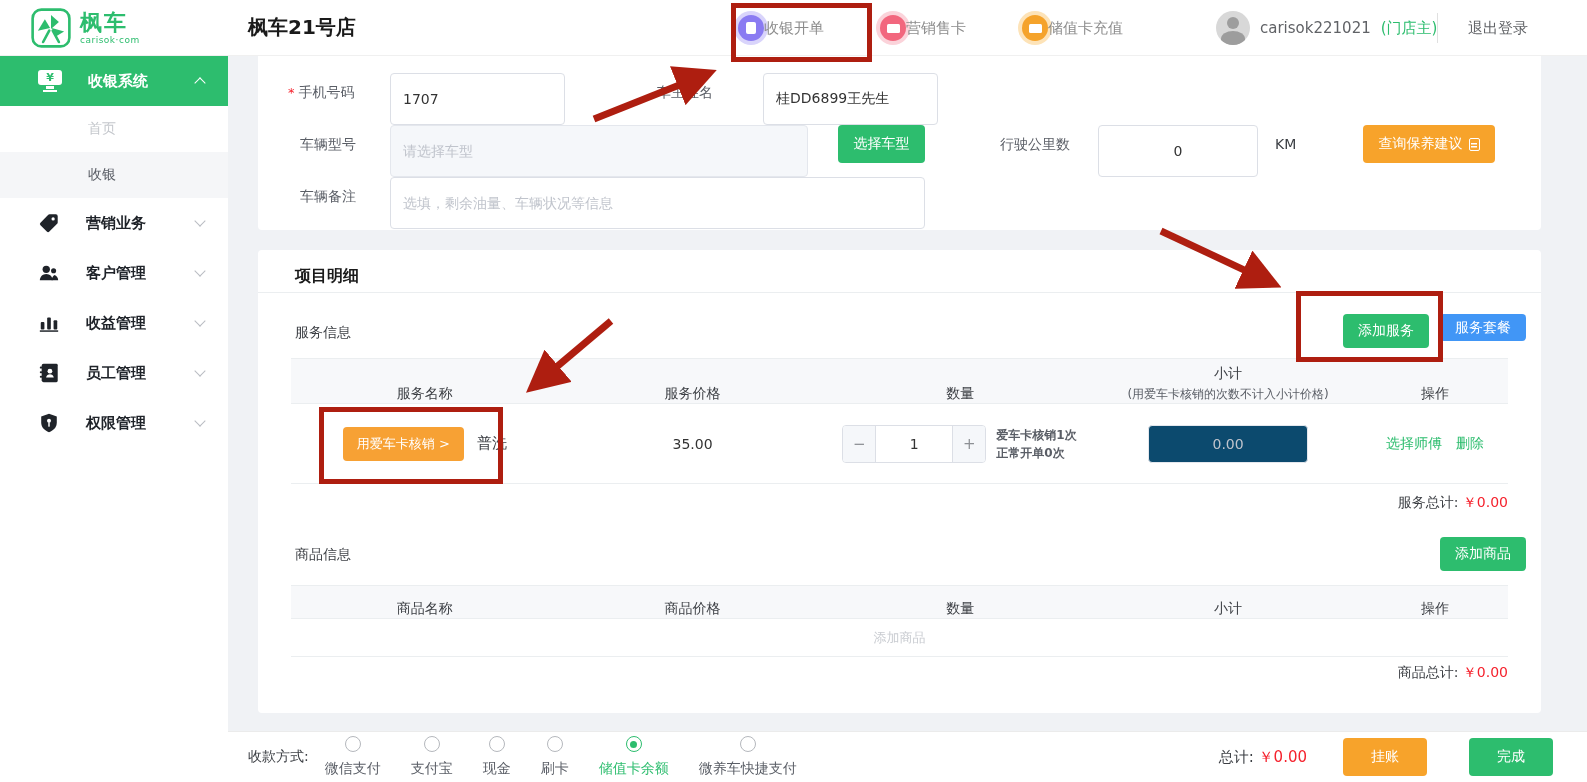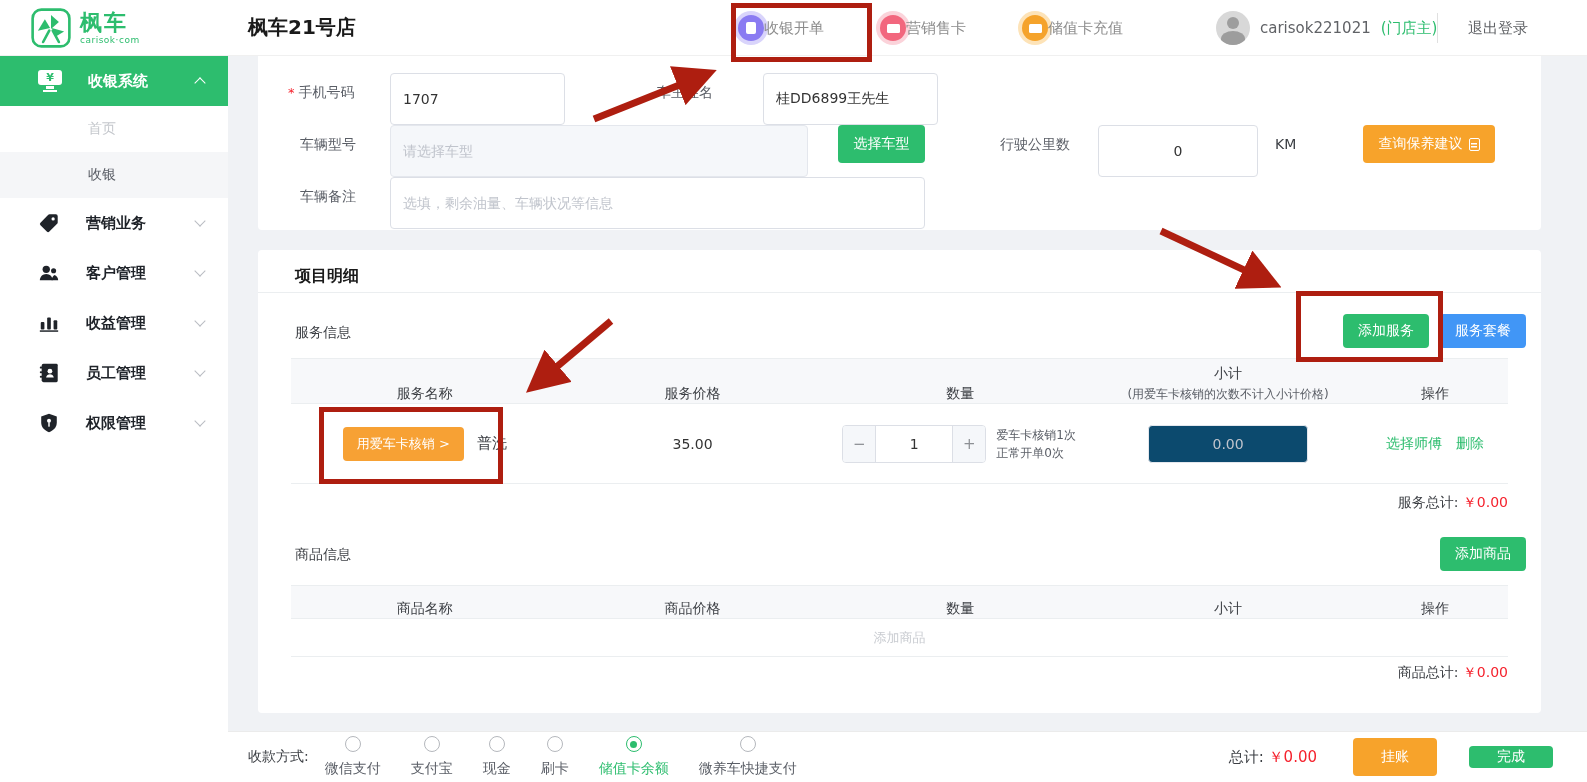--- a/index.html
+++ b/index.html
@@ -68,38 +68,38 @@
   .tbl { position:absolute; left:33px; width:1217px; }
   .thead { display:flex; background:#f7f8fa; border-top:1px solid #ebeef0; border-bottom:1px solid #ebeef0; align-items:flex-end; color:#3c3f44; }
   .trow { display:flex; align-items:center; border-bottom:1px solid #ebeef0; background:#fff; }
   .c1,.c2,.c3,.c4 { width:22%; display:flex; align-items:center; justify-content:center; text-align:center; }
   .c5 { width:12%; display:flex; align-items:center; justify-content:center; text-align:center; }
   .subnote { font-size:12px; color:#5a5e66; margin-top:3px; white-space:nowrap; }
   .tag-orange { background:#f7a134; color:#fff; font-size:13px; padding:8px 14px; border-radius:4px; cursor:pointer; white-space:nowrap; }
   .stepper { display:flex; height:38px; border:1px solid #dcdfe6; border-radius:4px; overflow:hidden; }
   .step-btn { width:32px; background:#f5f7fa; border:none; color:#8d9095; font-size:15px; cursor:pointer; font-family:inherit; }
   .step-val { width:78px; border:none; border-left:1px solid #dcdfe6; border-right:1px solid #dcdfe6; text-align:center; font-size:14px; color:#333; outline:none; font-family:inherit; }
-  .card-note { font-size:12px; color:#5a5e66; line-height:1.5; text-align:left; width:82px; }
+  .card-note { font-size:12px; color:#5a5e66; line-height:1.5; text-align:left; width:82px;font-weight:bold; }
   .sub-input { width:160px; height:38px; background:#0c4a6e; border:1px solid #e4e7ed; border-radius:4px; text-align:center; color:#c0c4cc; font-size:14px; outline:none; font-family:inherit; }
   .lnk { color:#2dbd6e; cursor:pointer; white-space:nowrap; }
   .total-line { position:absolute; right:33px; font-size:14px; color:#3c3f44; }
   .total-red { color:#f5222d; }
   .empty-row { display:flex; align-items:center; justify-content:center; height:38px; color:#c9ccd1; font-size:13px; border-bottom:1px solid #ebeef0; }
   
   .bottombar { position:absolute; left:228px; top:731px; width:1359px; height:51px; background:#fff; border-top:1px solid #ebebeb; display:flex; align-items:center; padding:0 34px 0 20px; z-index:1; }
   .pm-label { color:#3c3f44; margin-right:16px; }
   .pm { display:flex; align-items:center; gap:8px; margin-right:30px; color:#5a5e66; cursor:pointer;flex-direction:column; }
   .radio { width:16px; height:16px; border-radius:50%; border:1.5px solid #b5b8bd; background:#fff; flex:0 0 16px; }
   .pm.selected .radio { border-color:#2dbd6e; position:relative; }
   .pm.selected .radio::after { content:""; position:absolute; left:3.5px; top:3.5px; width:7px; height:7px; border-radius:50%; background:#2dbd6e; }
   .pm.selected { color:#2dbd6e; }
   .footer-total { margin-left:auto; font-size:15px; color:#3c3f44; }
   .footer-total .total-red { font-size:15px; }
   .btn.hold { width:84px; height:38px; margin-left:36px; background:#f7a32b; }
-  .btn.done { width:84px; height:22px; margin-left:32px; background:#2dbd6e; }
+  .btn.done { width:84px; height:38px; margin-left:42px; background:#2dbd6e; }
   
   .anno-box { position:absolute; border:5px solid #ae1e10; z-index:50; pointer-events:none; }
   .anno-svg { position:absolute; left:0; top:0; width:1587px; height:782px; z-index:50; pointer-events:none; }
 </style>
 </head>
 <body>
 
 <div class="header">
   <div class="logo">
     <svg width="42" height="42" viewBox="0 0 48 48">
@@ -238,21 +238,21 @@
   <div class="f-label" style="left:42px; top:132px;">车辆备注</div>
   <input class="inp" style="left: 132px; top: 121px; width: 535px;" placeholder="选填，剩余油量、车辆状况等信息">
 </div>
 
 <div class="card2">
   <div class="detail-title">项目明细</div>
   <div class="detail-divider"></div>
 
   <div class="sec-label" style="top:74px;">服务信息</div>
   <button class="btn green" style="position:absolute; left:1085px; top:64px; width:86px; height:34px;">添加服务</button>
-  <button class="btn blue" style="position:absolute; left:1182px; top:64px; width:86px; height:34px;">服务套餐</button>
+  <button class="btn blue" style="position:absolute; left:1182px; top:64px; width:86px; height:27px;">服务套餐</button>
 
   <div class="tbl" style="top:108px;">
     <div class="thead" style="height:46px;">
       <div class="c1">服务名称</div>
       <div class="c2">服务价格</div>
       <div class="c3">数量</div>
       <div class="c4" style="flex-direction:column;">
         <span>小计</span>
         <span class="subnote">(用爱车卡核销的次数不计入小计价格)</span>
       </div>

